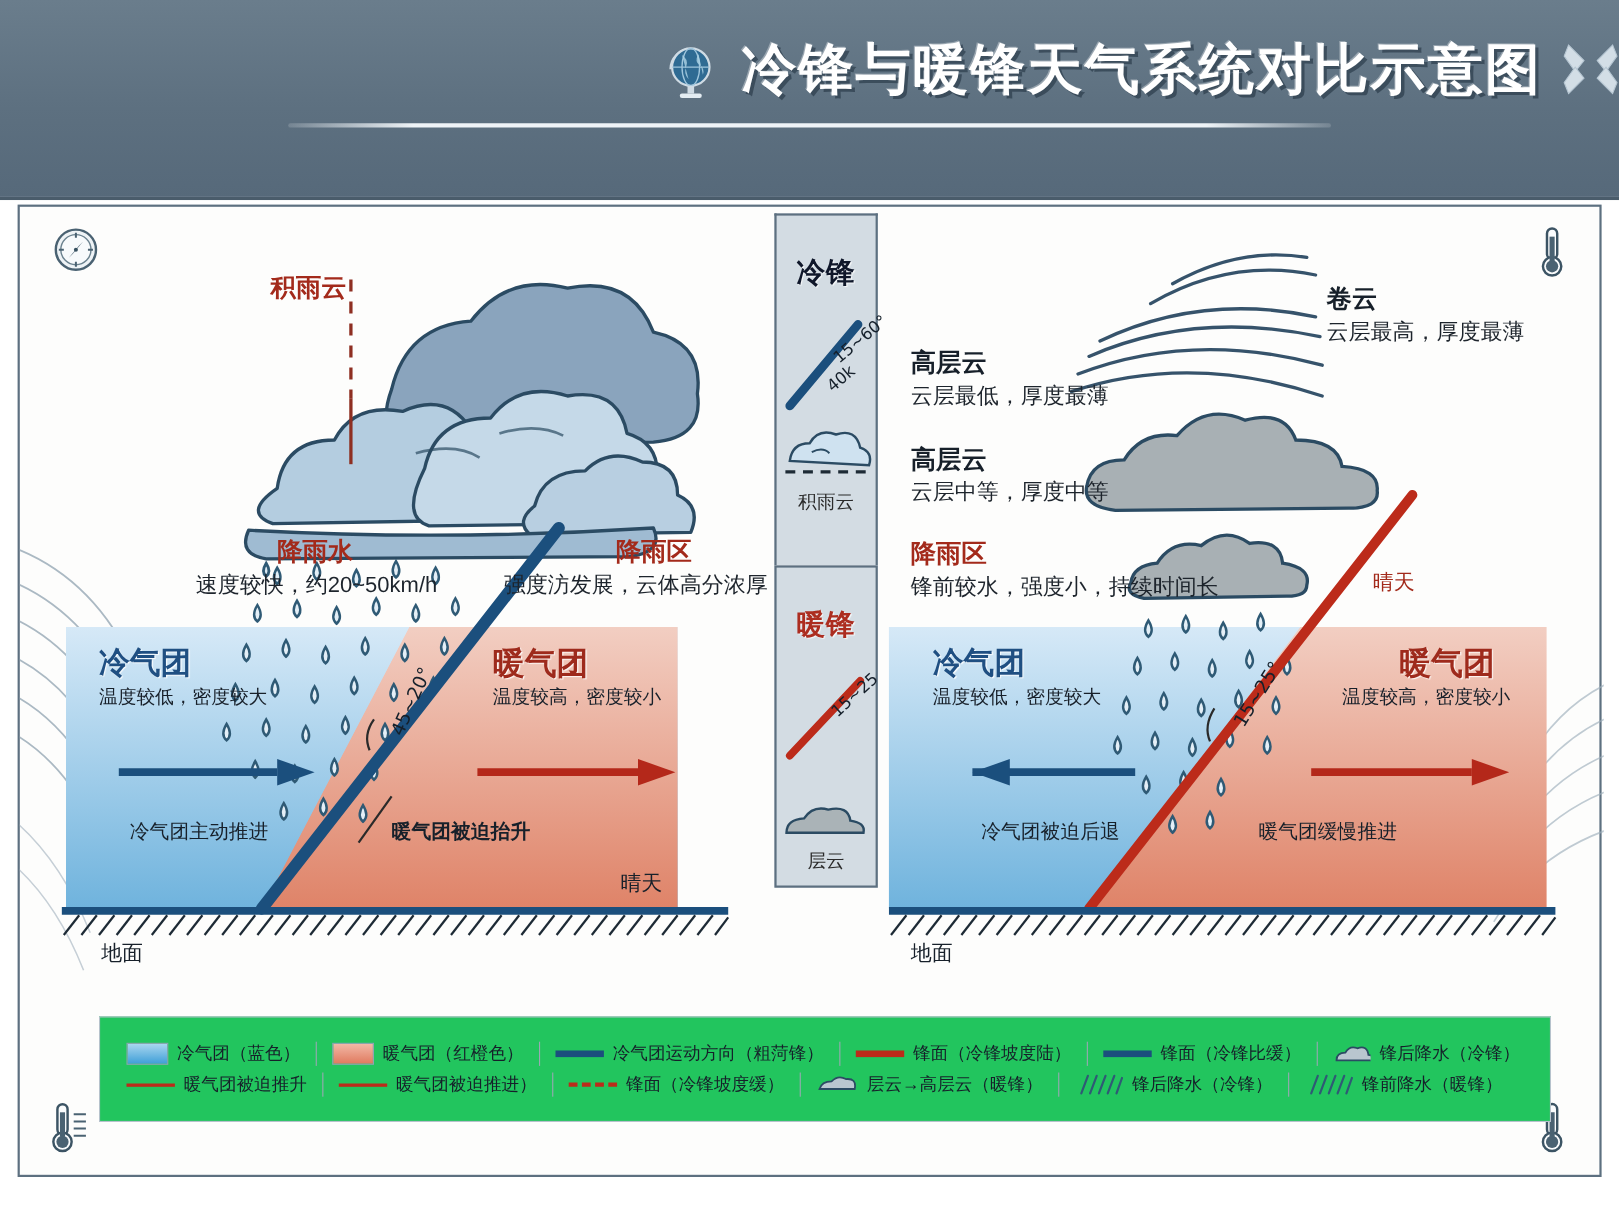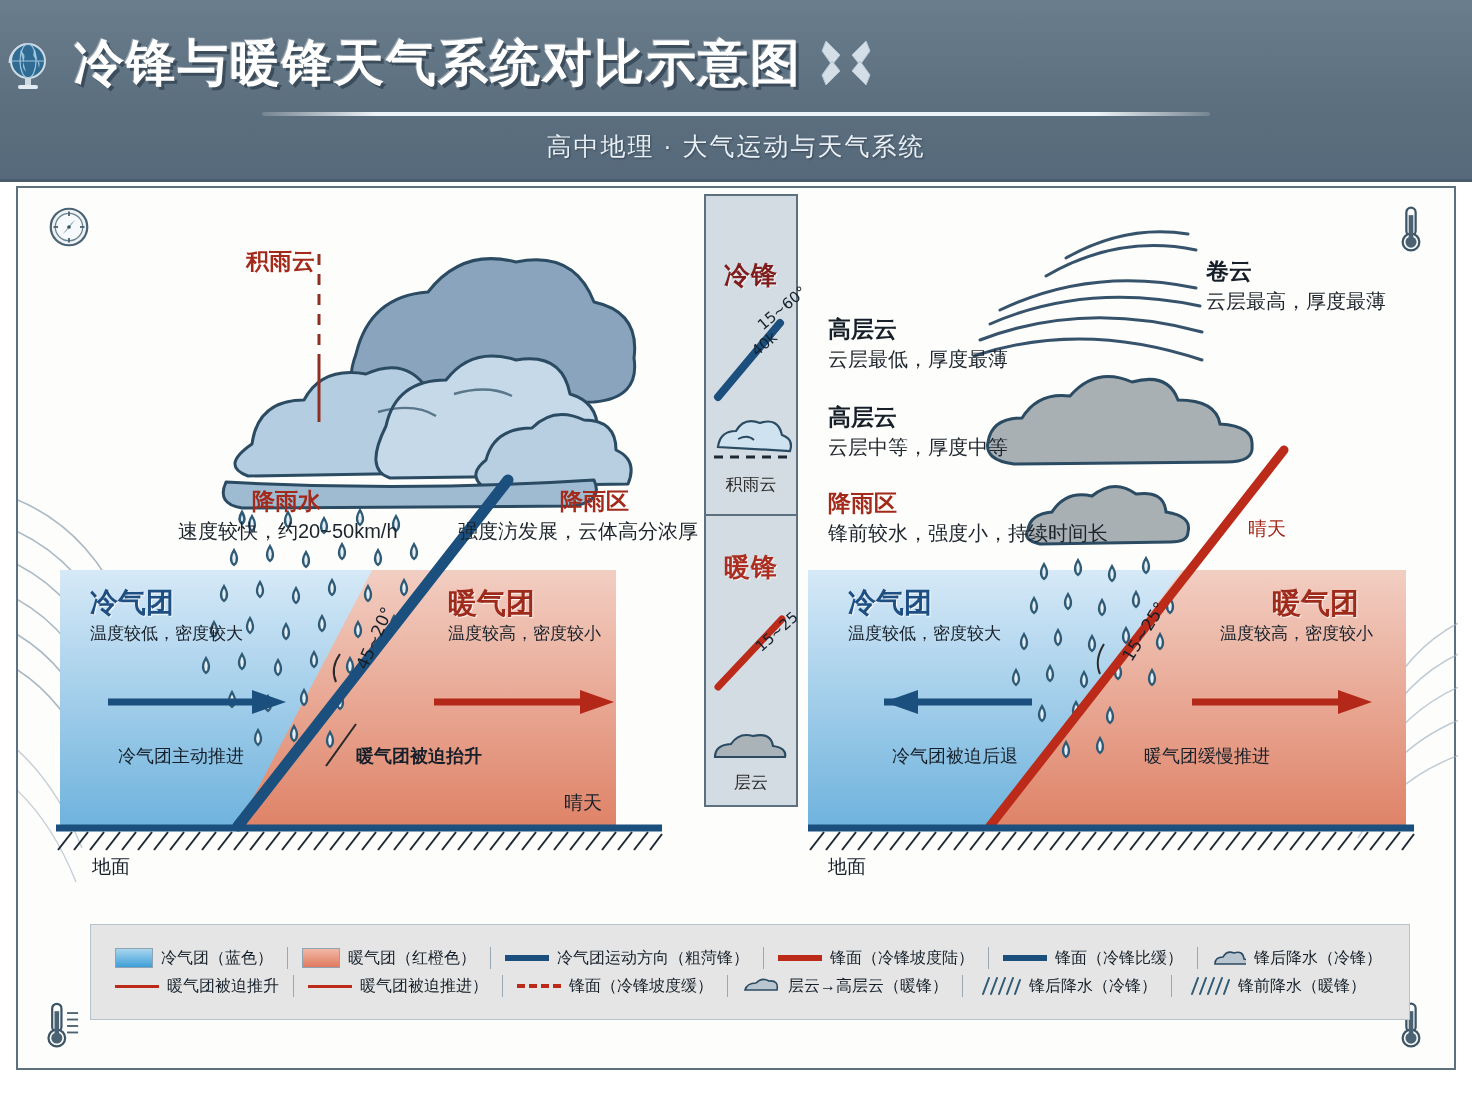--- a/index.html
+++ b/index.html
@@ -12,21 +12,21 @@
 
   
   .header {
     position:absolute; left:0; top:0; width:1472px; height:182px;
     background:linear-gradient(180deg,#6a7d8c 0%,#5d7080 55%,#56697a 100%);
     border-bottom:3px solid #4a5c6b;
   }
   .header-inner { position:relative; width:100%; height:100%; }
   .title-row {
     position:absolute; left:0; right:0; top:30px;
-    display:flex; align-items:center; justify-content:flex-start; gap:18px;
+    display:flex; align-items:center; justify-content:flex-end; gap:18px;
   }
   .main-title {
     font-size:50px; font-weight:bold; color:#ffffff; letter-spacing:2px;
     text-shadow:3px 3px 0 rgba(30,45,60,.55), -1px -1px 0 rgba(255,255,255,.35);
     white-space:nowrap;
   }
   .title-rule {
     position:absolute; left:262px; top:112px; width:948px; height:4px;
     background:linear-gradient(90deg,rgba(255,255,255,.15),#eef3f7 12%,#eef3f7 88%,rgba(255,255,255,.15));
     border-radius:2px;
@@ -69,21 +69,21 @@
   }
   .cc-box {
     background:#d3dce3; border:2px solid #5d7080;
     display:flex; flex-direction:column; align-items:center;
     position:relative;
   }
   .cc-cold { height:320px; border-bottom:none; padding-top:34px; }
   .cc-warm { height:293px; padding-top:34px; }
   .cc-title { font-size:26px; font-weight:bold; letter-spacing:1px;
               text-shadow:1px 1px 1px rgba(255,255,255,.8); }
-  .cc-cold .cc-title { color:#7f1d1d;margin-top:28px; }
+  .cc-cold .cc-title { color:#0f172a; }
   .cc-warm .cc-title { color:#ac2d20; }
   .cc-slope { width:90px; height:108px; margin-top:6px; }
   .cc-cloud { width:86px; height:52px; margin-top:10px; }
   .cc-cap { font-size:17px; color:#2a2a2a; margin-top:4px; }
   .cc-cloud2 { width:88px; height:44px; margin-top:24px; }
 
   
   .tx { position:absolute; white-space:nowrap; }
   .hdr-cold  { font-size:28px; font-weight:bold; color:#1f4f82;
                text-shadow:1px 1px 1px rgba(255,255,255,.9); }
@@ -99,21 +99,21 @@
   .ground-lb { font-size:19px; color:#17202a; }
 
   .ang {
     position:absolute; font-size:17px; color:#15202b;
     font-family:"DejaVu Sans",sans-serif;
   }
 
   
   .legend {
     position:absolute; left:72px; top:736px; width:1320px; height:96px;
-    background:#e5e5e5; border:1px solid #b6c2cc;
+    background:#22c55e; border:1px solid #b6c2cc;
     display:flex; flex-direction:column; justify-content:center;
     padding:6px 14px; gap:6px;
   }
   .lg-row { display:flex; align-items:center; justify-content:flex-start; }
   .lg-item { display:flex; align-items:center; gap:8px; padding:0 10px; }
   .lg-sep { width:1px; height:22px; background:#9aa8b3; margin:0 4px; }
   .lg-text { font-size:16px; color:#16202a; white-space:nowrap; }
   .sw { width:38px; height:20px; border:1px solid #8fa3b3; }
   .sw-cold { background:linear-gradient(180deg,#a9d6ef,#3f9fd8); }
   .sw-warm { background:linear-gradient(180deg,#f2b8a6,#e07a5f); }
@@ -152,21 +152,20 @@
           <g fill="#d3dee6" stroke="#b6c6d2" stroke-width="1">
             <path d="M6 6 L20 20 L12 30 L2 16 Z"></path>
             <path d="M46 6 L32 20 L40 30 L50 16 Z"></path>
             <path d="M6 50 L20 36 L12 26 L2 40 Z"></path>
             <path d="M46 50 L32 36 L40 26 L50 40 Z"></path>
           </g>
         </svg>
       </span>
     </div>
     <div class="title-rule"></div>
-    <div class="subtitle">高中地理 · 大气运动与天气系统</div>
   </div>
 </div>
 
 <div class="canvas">
  <div class="frame">
 
   <svg class="deco-svg">
     <g fill="none" stroke="#8fa2b0" stroke-width="1.6" opacity=".75">
       <path d="M-40 300 Q 60 320 105 420"></path>
       <path d="M-40 330 Q 55 352 98 452"></path>

